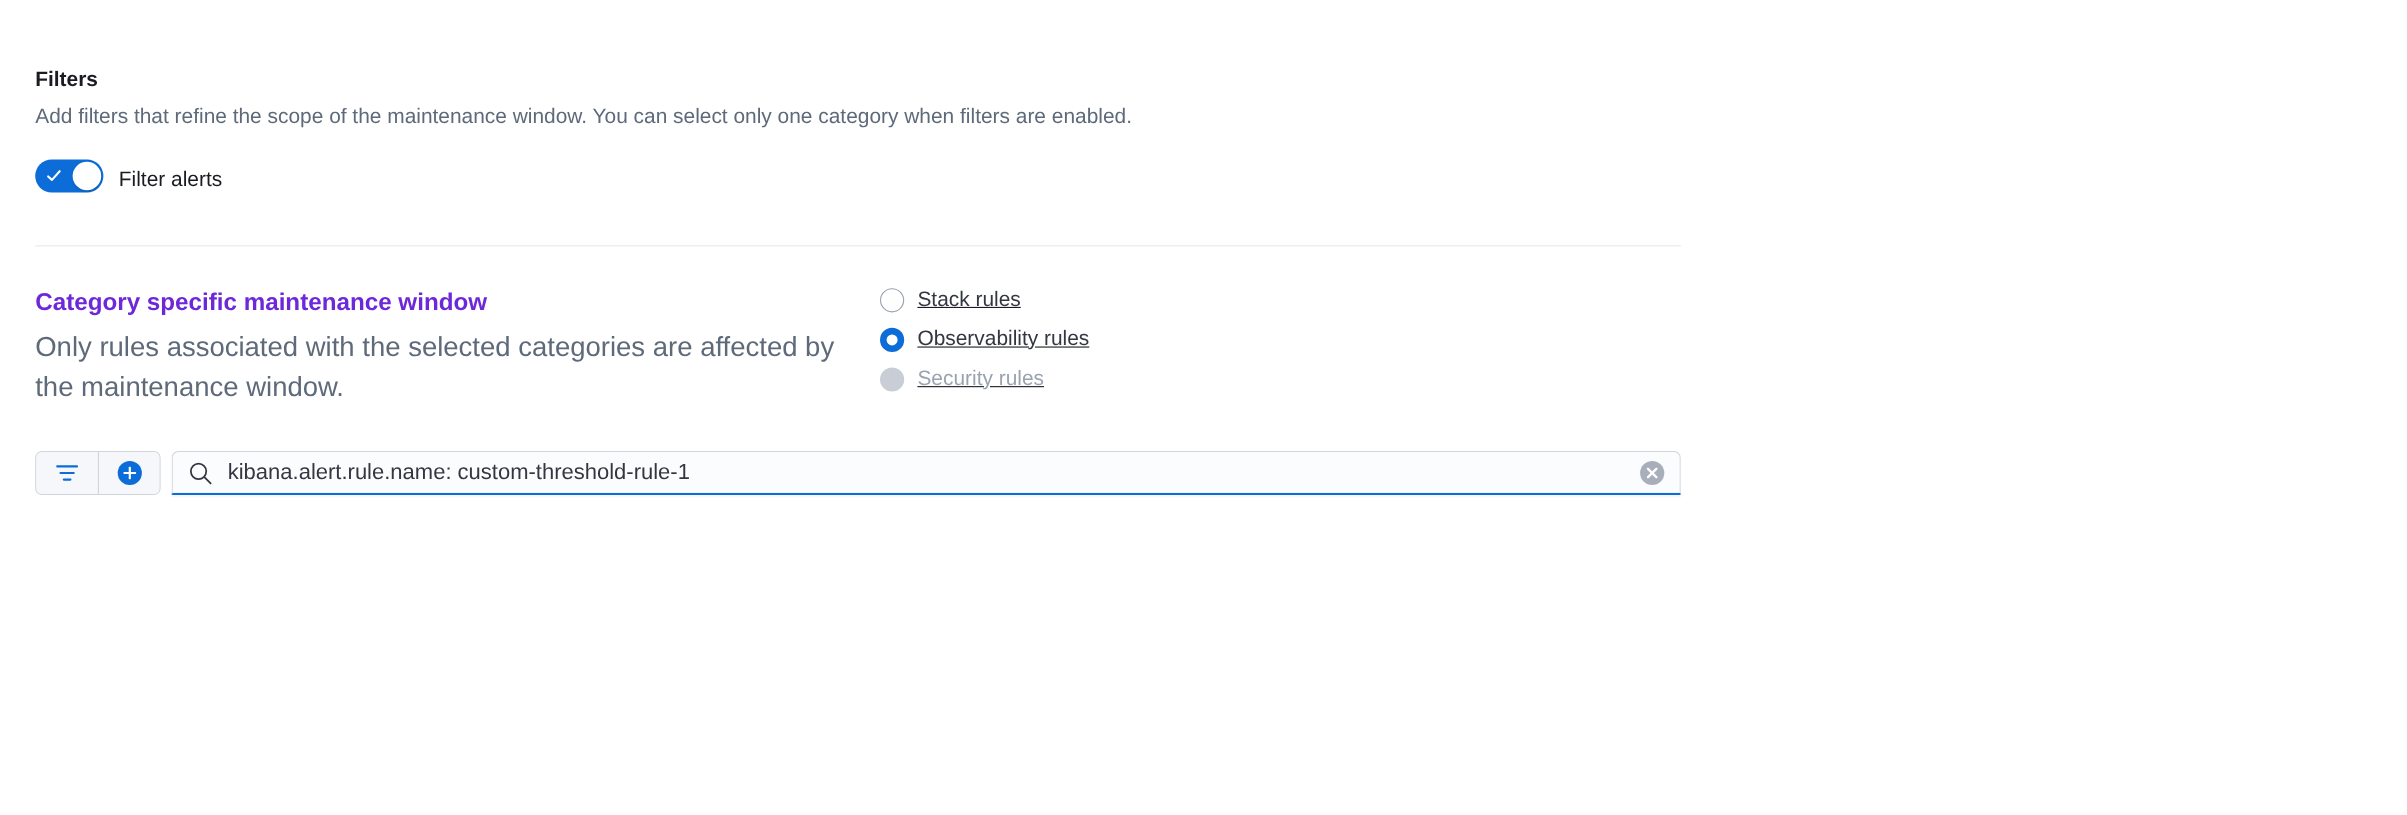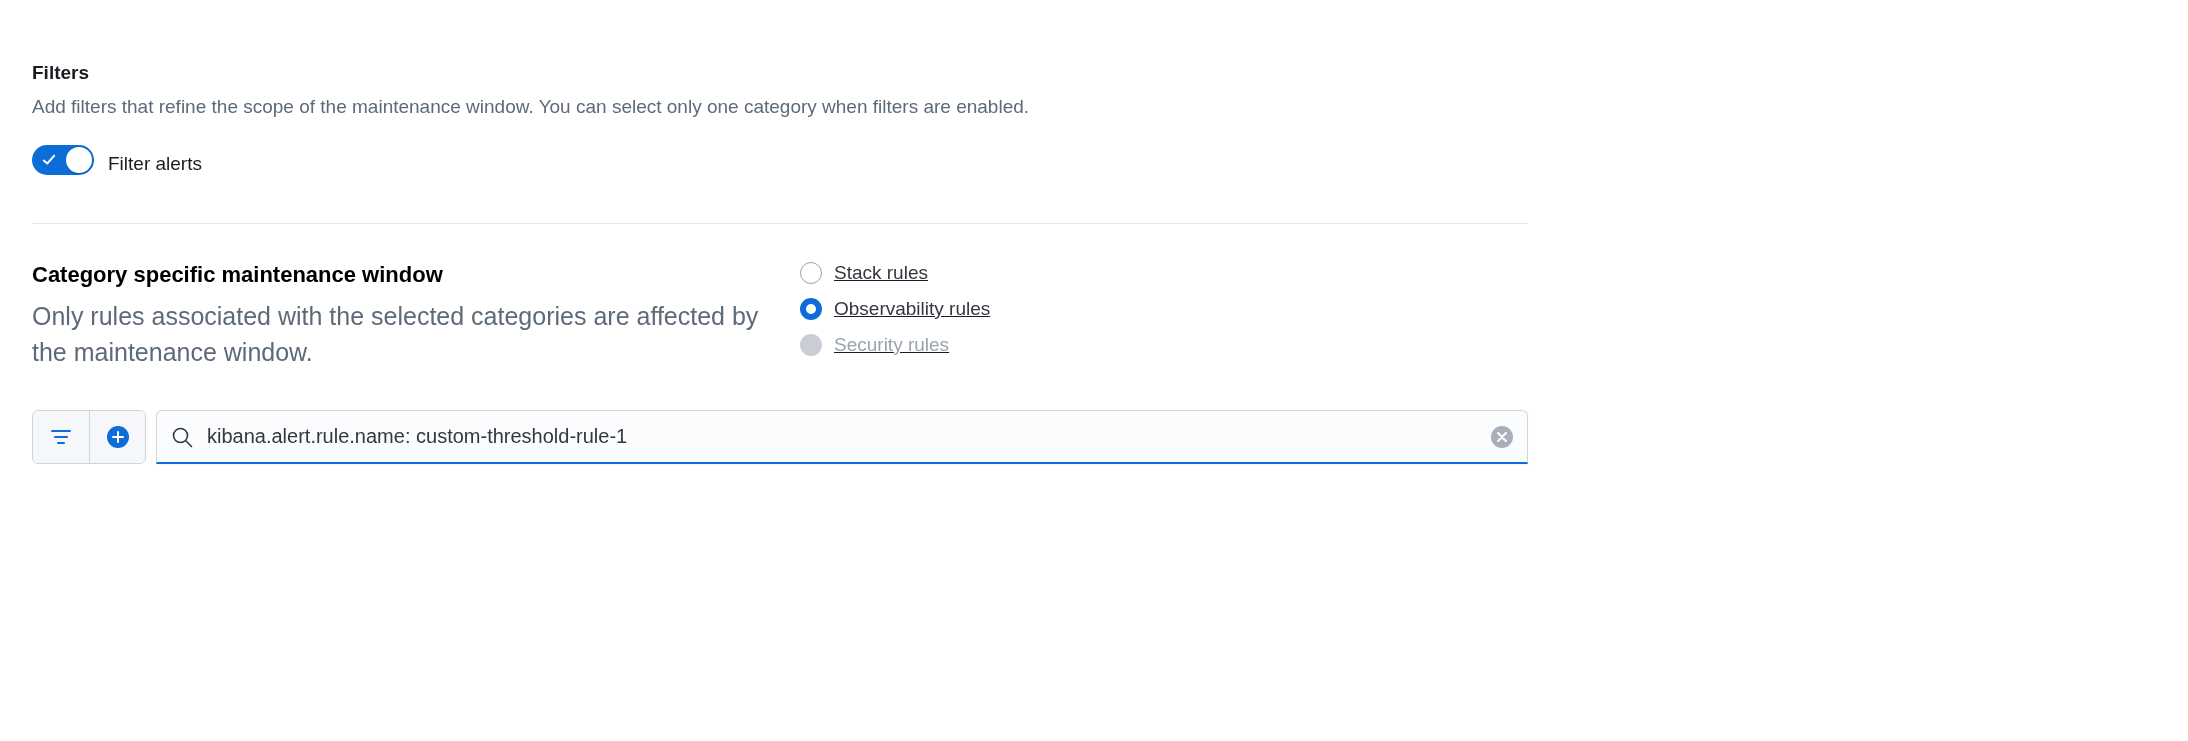--- a/index.html
+++ b/index.html
@@ -73,21 +73,21 @@
   .left-col {
     flex: 1;
     max-width: 740px;
   }
   .right-col {
     flex: 1;
   }
   .sub-title {
     font-weight: 700;
     font-size: 22px;
-    color: #000000;
+    color: #6d28d9;
     margin-bottom: 10px;
   }
   .sub-desc {
     font-size: 25px;
     color: #5e6a7a;
     line-height: 1.45;
   }
   .right-heading {
     font-weight: 700;
     font-size: 17px;
@@ -160,21 +160,21 @@
     justify-content: center;
   }
   .search-box {
     flex: 1;
     display: flex;
     align-items: center;
     border: 1px solid #d0d5dd;
     border-bottom: 2px solid #0c6dd8;
     border-radius: 6px 6px 0 0;
     padding: 0 14px;
-    height: 54px;
+    height: 40px;
     background: #fbfcfd;
     box-shadow: 0 1px 2px rgba(0,0,0,0.04);
     justify-content: space-between;
   }
   .search-icon {
     flex-shrink: 0;
     margin-right: 14px;
   }
   .search-input {
     flex: 1;

